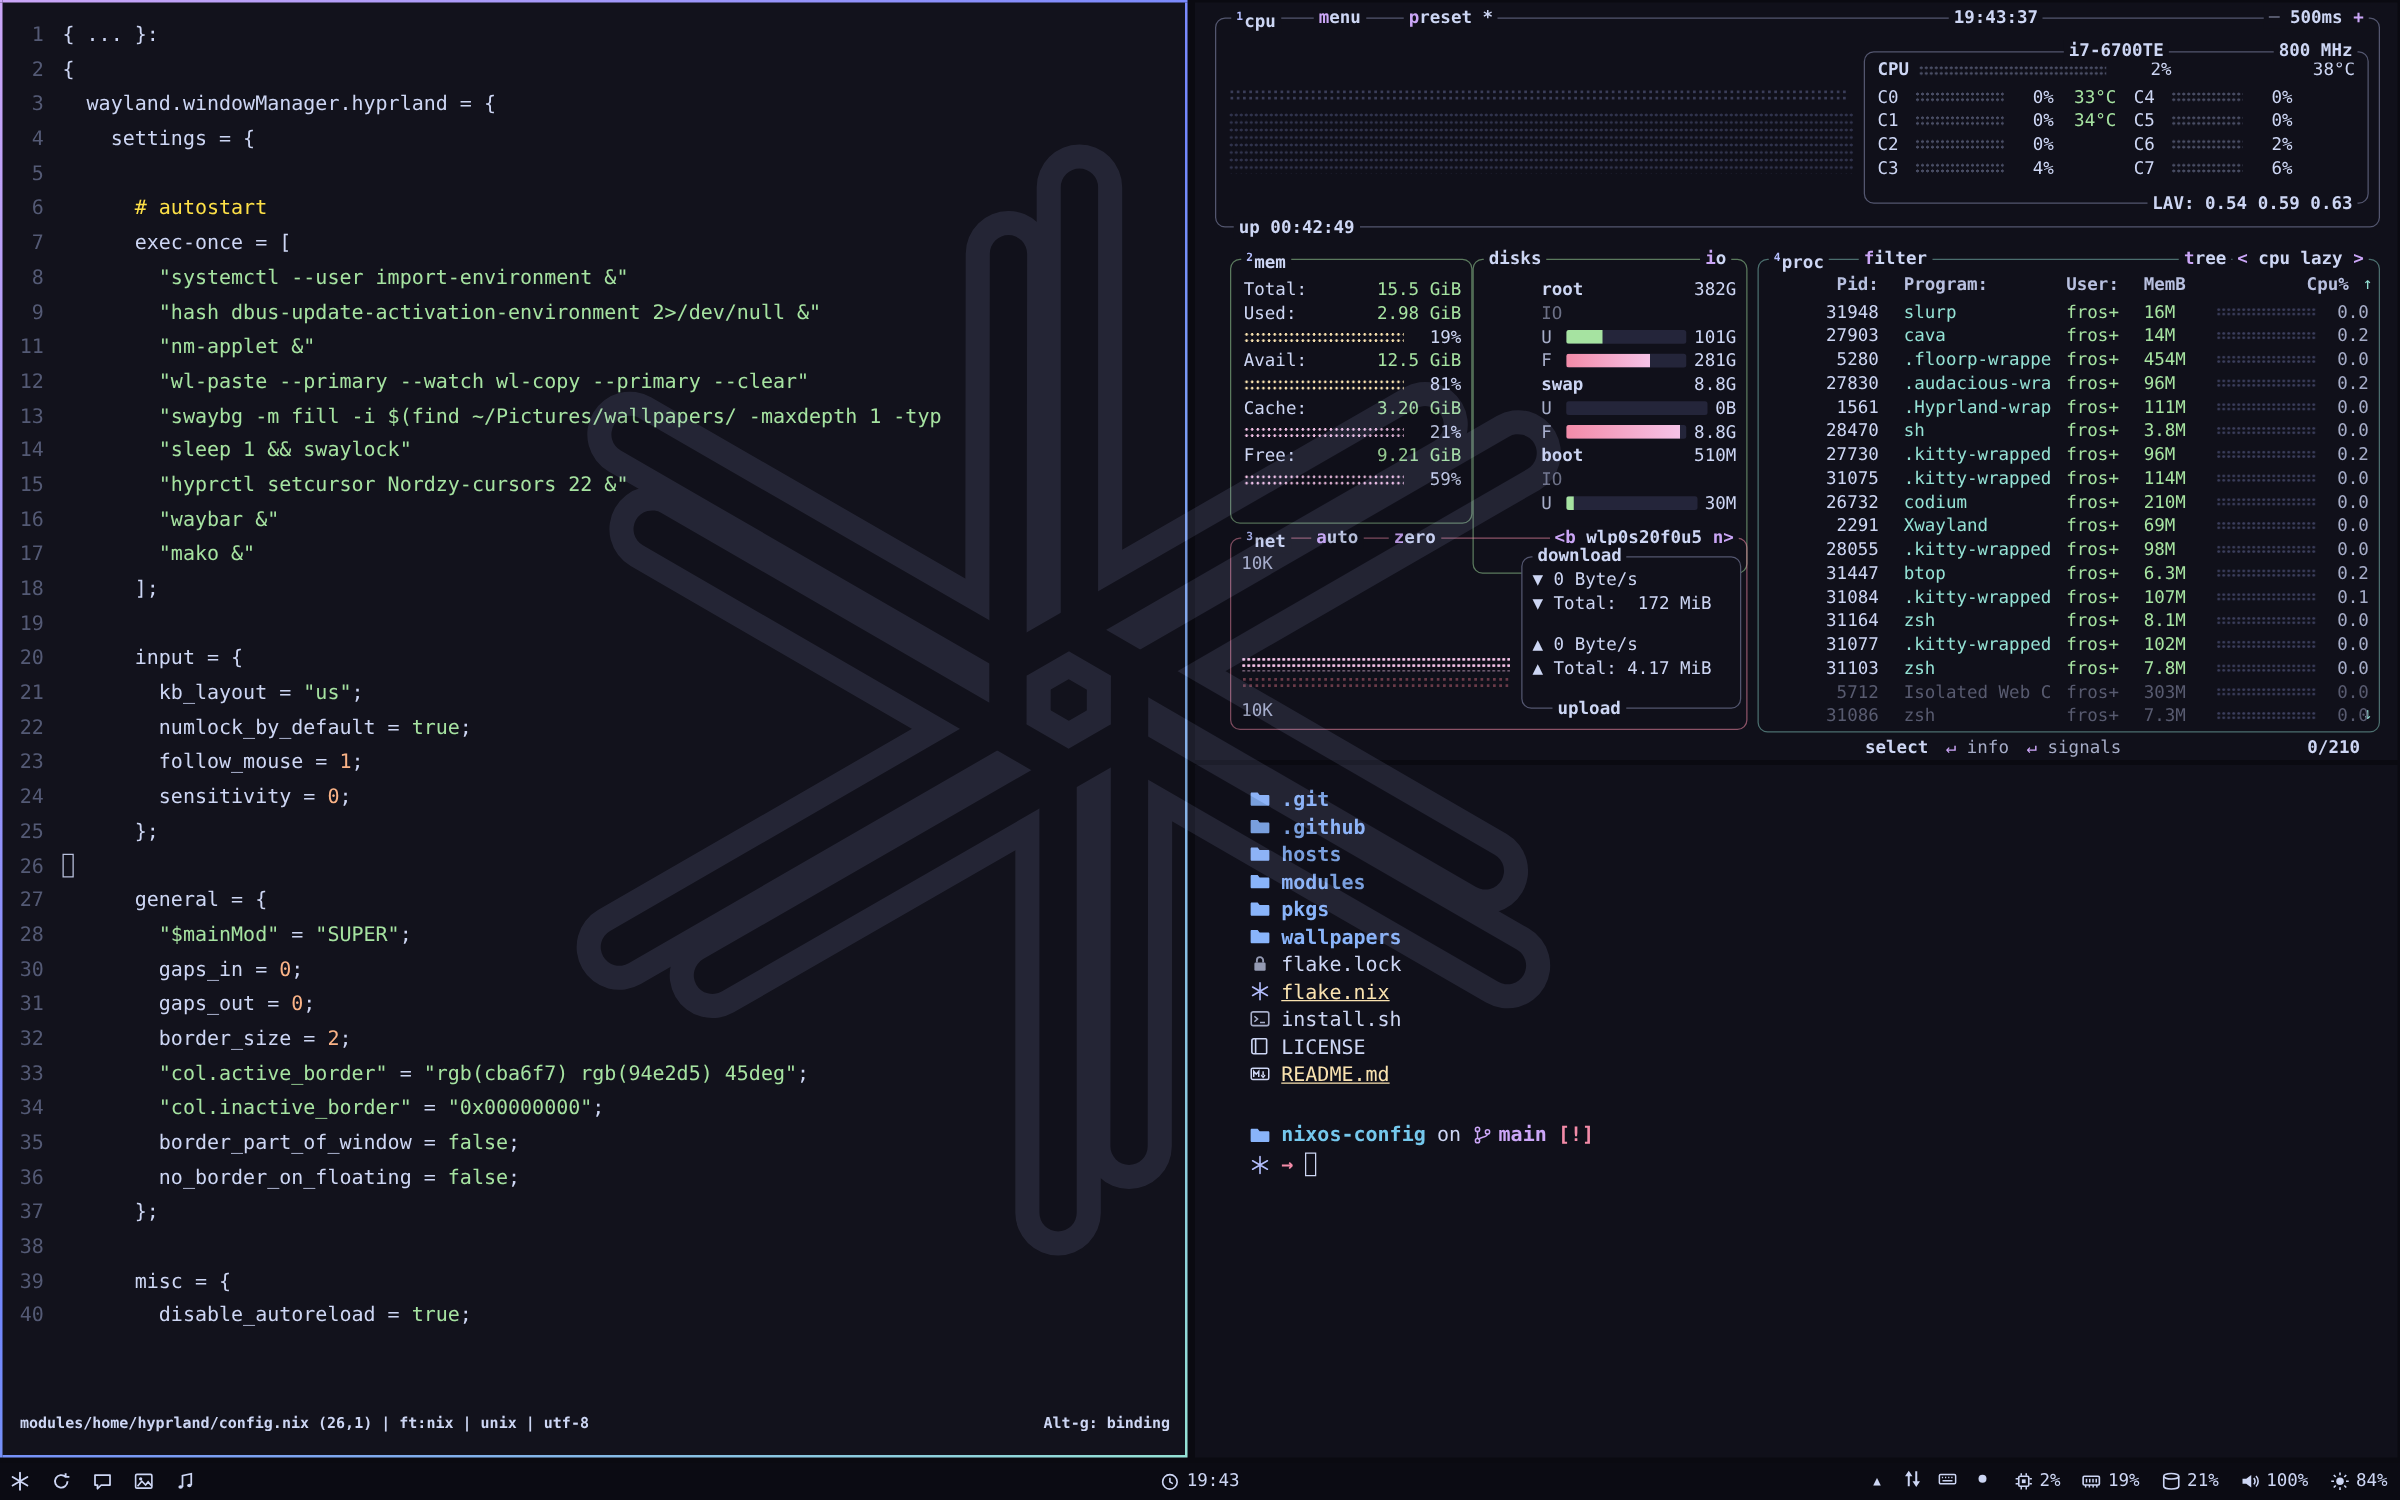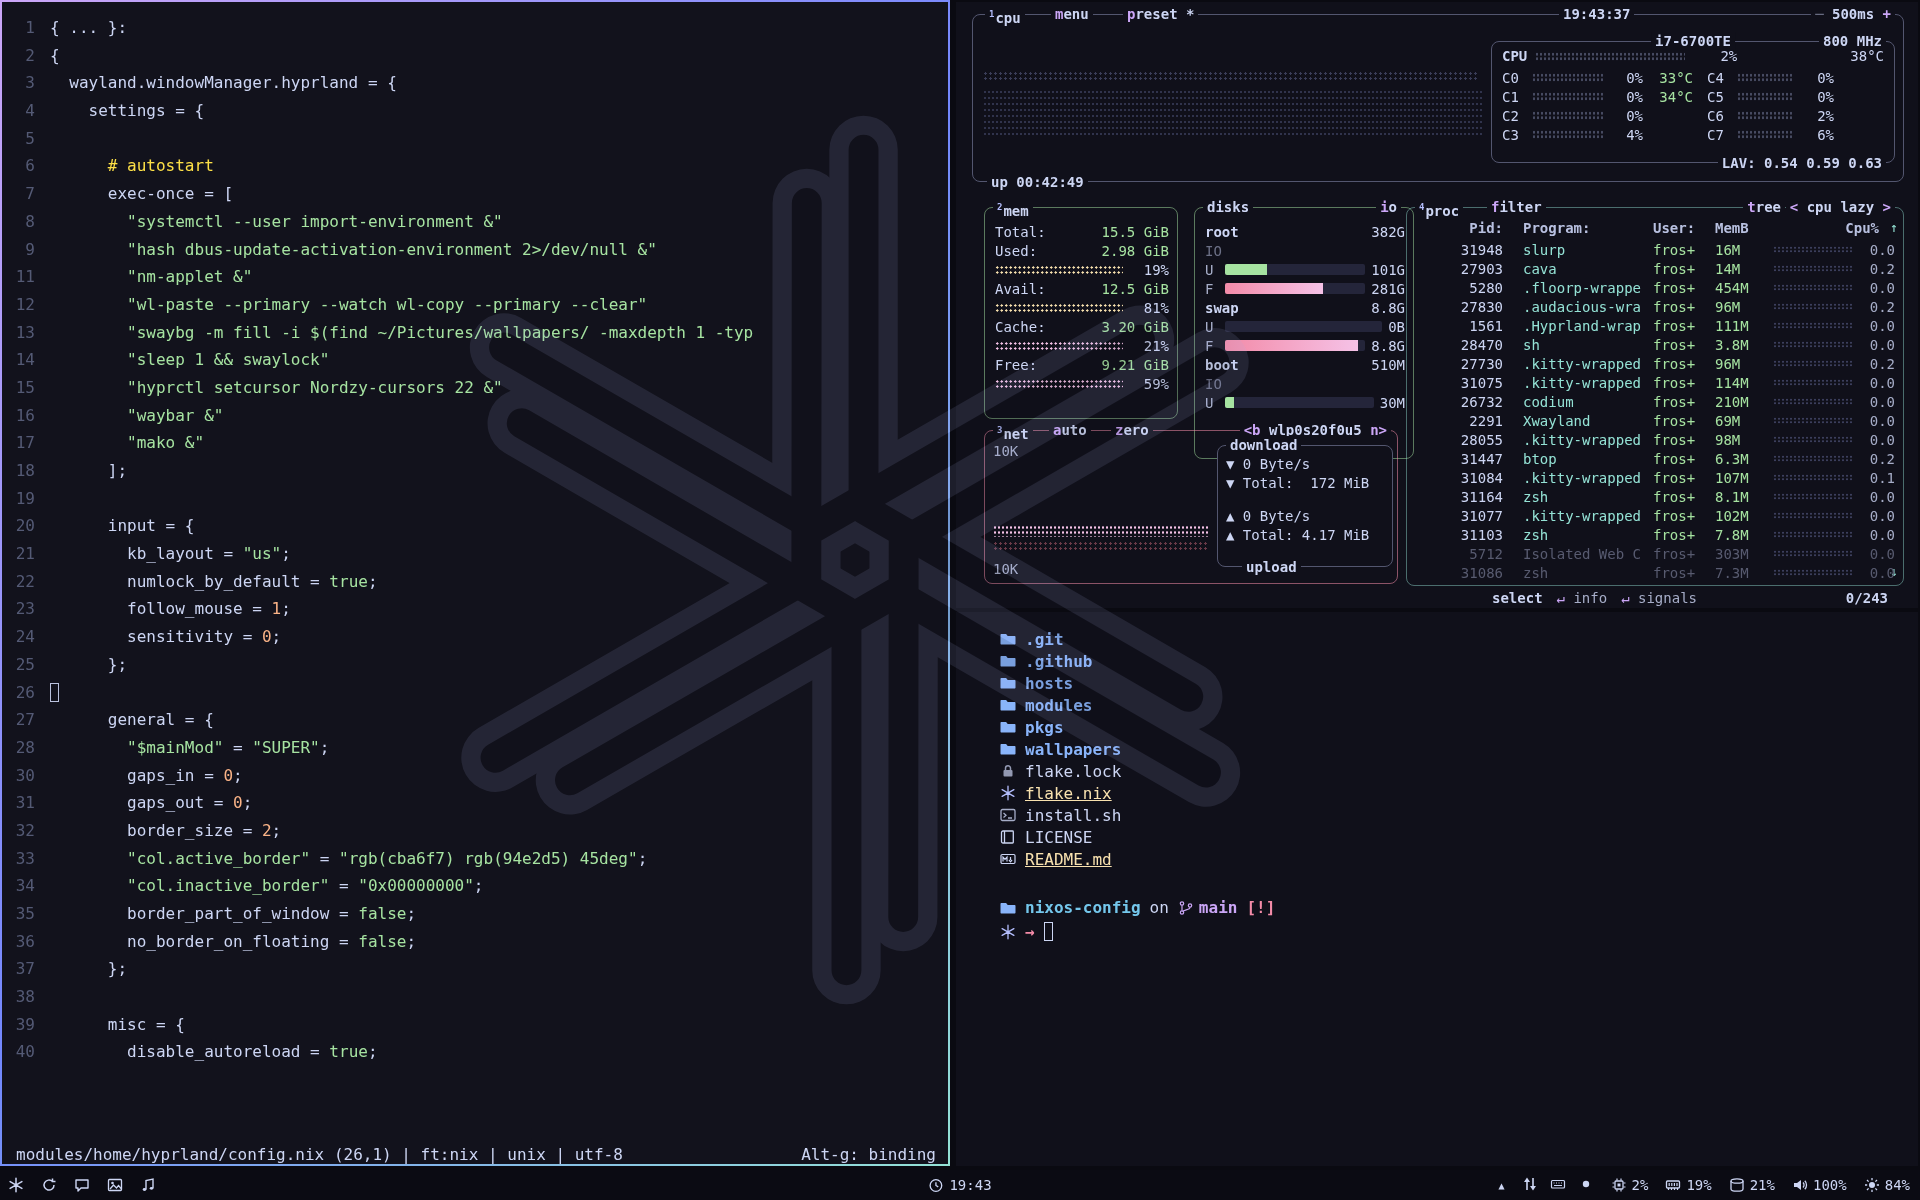--- a/index.html
+++ b/index.html
@@ -11,22 +11,22 @@
   
   .editor-win { left:0; top:0; width:950px; height:1166px; background:#12121c;
     border:2px solid; border-image:linear-gradient(135deg,#cba6f7,#7287fd,#94e2d5) 1; }
   .ed-lines { position:absolute; top:12px; left:0; right:0; }
   .ed-line { display:flex; height:27.7px; line-height:27.7px; font-size:16px; white-space:pre; }
   .ed-num { width:48px; flex:none; text-align:right; padding-right:15px; color:#545a75; }
   .ed-code { white-space:pre; }
   .tok-t { color:#cdd6f4; } .tok-s { color:#a6e3a1; } .tok-c { color:#fde047; }
   .tok-n { color:#fab387; } .tok-b { color:#a6e3a1; }
   .ed-cursor { display:inline-block; width:9px; height:19px; border:1px solid #bac2de; transform:translateY(4px); }
-  .ed-status { position:absolute; bottom:0; left:14px; right:12px; display:flex;
-    justify-content:space-between; font-size:16px; color:#cdd6f4; white-space:pre; }
+  .ed-status { position:absolute; bottom:19px; left:14px; right:12px; display:flex;
+    justify-content:space-between; font-size:12px; color:#cdd6f4; white-space:pre;font-weight:bold; }
 
   
   .btop-win { left:956px; top:2px; width:962px; height:606px; background:#10101a; font-size:14px; }
   .bbox { position:absolute; border:1.5px solid #53566f; border-radius:8px; }
   .btitle { position:absolute; top:-10px; background:#10101a; padding:0 4px; font-weight:600;
     font-size:14px; line-height:18px; white-space:pre; color:#cdd6f4; }
   .btitle b { font-weight:700; }
   sup.bnum { font-size:9px; color:#b4befe; margin-right:1px; vertical-align:super; }
   .hk { display:inline-block; }
   .hk::first-letter { color:#cba6f7; }
@@ -56,21 +56,21 @@
   .mem-box { left:28px; top:205px; width:194px; height:212px; border-color:rgba(166,227,161,.5); }
   .mem-rows { padding:14px 8px 0 10px; }
   .mrow { display:flex; align-items:center; height:19px; }
   .mlabel { color:#cdd6f4; }
   .mvalue { margin-left:auto; color:#a6e3a1; }
   .mgraph { flex:1; max-width:128px; height:10px;
     background-image:radial-gradient(circle,var(--c,#f9e2af) 1px,transparent 1.3px); background-size:4.5px 5px; }
   .g-used,.g-avail { --c:#f9e2af; } .g-cache,.g-free { --c:#f5c2e7; }
   .mpct { margin-left:auto; }
 
-  .disks-box { left:238px; top:205px; width:220px; height:252px; border-color:rgba(166,227,161,.5); }
+  .disks-box { left:222px; top:205px; width:220px; height:252px; border-color:rgba(166,227,161,.5);padding-left:44px; }
   .disk-rows { padding:14px 8px 0 10px; }
   .drow { display:flex; align-items:center; height:19px; }
   .dname { font-weight:700; }
   .dsize,.dval { margin-left:auto; }
   .dio { color:#6c7086; }
   .dlbl { width:14px; color:#a6adc8; }
   .dbar { flex:1; height:11px; margin:0 6px; background:#24253a; border-radius:2px; overflow:hidden; display:flex; }
   .dfill { height:100%; display:block; }
   .f-green { background:#a6e3a1; }
   .f-pink { background:linear-gradient(90deg,#f38ba8,#f5c2e7); }
@@ -559,21 +559,21 @@
           <span class="pdots"></span>
           <span class="pcpu">0.0</span>
         </div>
       </div>
   </div>
 
   <div class="btop-footer">
     <span class="f-sel">select</span>
     <span><span class="key">↵ </span><span class="f-opt">info</span></span>
     <span><span class="key">↵ </span><span class="f-opt">signals</span></span>
-    <span class="count">0/243</span>
+    <span class="count">0/210</span>
   </div>
 </div>
 
 <div class="win term-win">
   <div class="file-list">
       <div class="fitem">
         <span class="icon ic-folder">
           <svg viewBox="0 0 16 16">
             <path d="M1.5 3h4.6l1.6 2h6.8c.6 0 1 .4 1 1v6.5c0 .6-.4 1-1 1H1.5c-.6 0-1-.4-1-1V4c0-.6.4-1 1-1z" fill="currentColor"></path>
           </svg>

